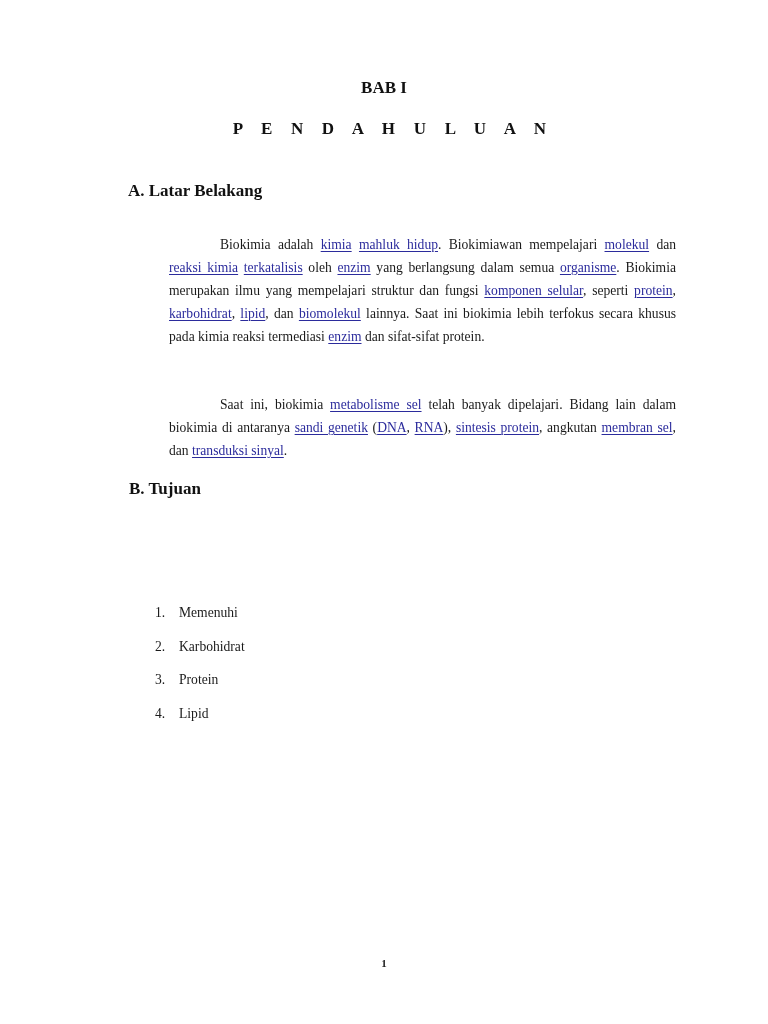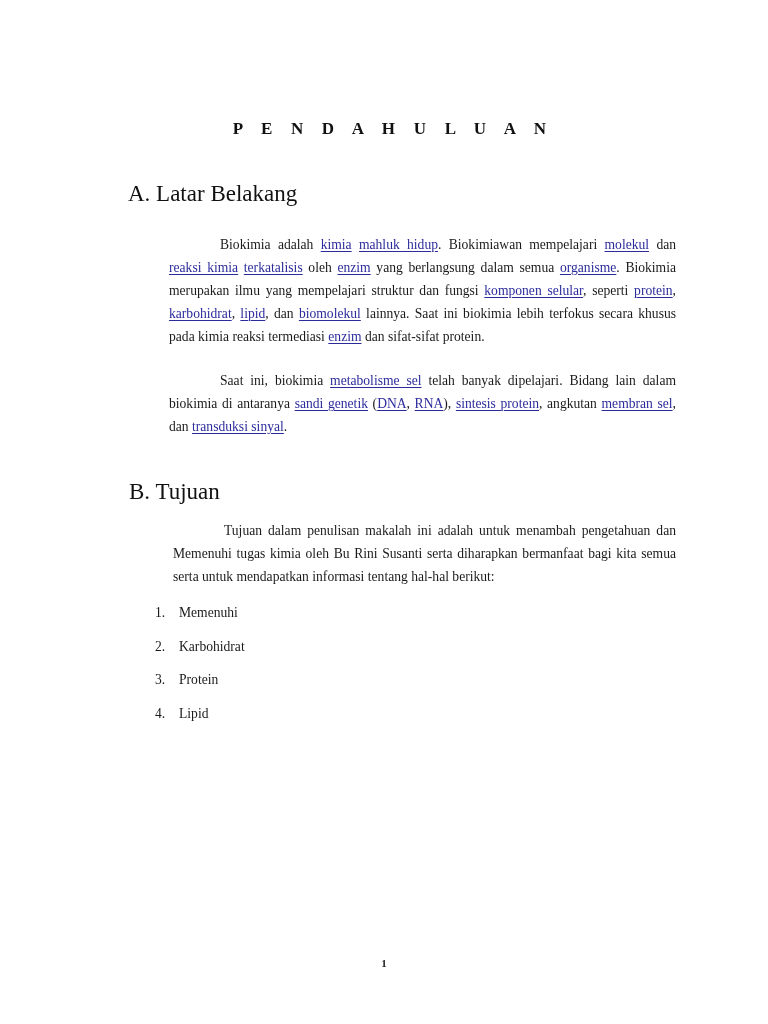--- a/index.html
+++ b/index.html
@@ -7,49 +7,49 @@
     width: 768px; height: 1024px; background: #ffffff; position: relative; overflow: hidden;
     font-family: "Liberation Serif", "DejaVu Serif", serif; color: #1a1a1a;
   }
   .page { position: absolute; left: 0; top: 0; width: 768px; height: 1024px; }
   .title {
     position: absolute; left: 0; width: 768px; text-align: center; font-weight: bold;
     font-size: 17px; color: #111;
   }
   .t1 { top: 78px; }
   .t2 { top: 119px; letter-spacing: 7.2px; padding-left: 18px; box-sizing: border-box; }
-  .heading { position: absolute; font-weight: normal; font-size: 23px; color: #111; }
+  .heading { position: absolute; font-weight: bold; font-size: 17px; color: #111; }
   .h-a { left: 128px; top: 181px; }
   .h-b { left: 109px; top: 479px; margin-left: 20px; }
   .para {
     position: absolute; font-size: 13.6px; line-height: 22.9px; text-align: justify;
     text-align-last: auto; margin: 18px;
   }
   .p1 { left: 151px; top: 216px; width: 507px; }
-  .p2 { left: 151px; top: 352px; width: 507px; }
+  .p2 { left: 151px; top: 376px; width: 507px; }
   .p3 { left: 155px; top: 502px; width: 503px; }
   .para .ind { display: inline-block; width: 51px; }
   a.link { color: #2b2b9c; text-decoration: underline; text-decoration-thickness: 1px; text-underline-offset: 2px; }
   .list { position: absolute; left: 155px; top: 605px; margin: 0; padding: 0; list-style: none; font-size: 13.6px; }
   .list li { height: 33.6px; display: flex; }
   .list .num { width: 24px; }
   .pagenum { position: absolute; left: 0; width: 768px; top: 957px; text-align: center; font-size: 11px; font-weight: bold; color: #222; }
 </style>
 </head>
 <body>
 
 <div class="page">
+  <div class="title t1">BAB I</div>
   <div class="title t2">P E N D A H U L U A N</div>
 
   <div class="heading h-a">A. Latar Belakang</div>
   <p class="para p1"><span class="ind"></span><span>Biokimia adalah </span><a class="link" href="#">kimia</a><span> </span><a class="link" href="#">mahluk hidup</a><span>. Biokimiawan mempelajari </span><a class="link" href="#">molekul</a><span> dan </span><a class="link" href="#">reaksi kimia</a><span> </span><a class="link" href="#">terkatalisis</a><span> oleh </span><a class="link" href="#">enzim</a><span> yang berlangsung dalam semua </span><a class="link" href="#">organisme</a><span>. Biokimia merupakan ilmu yang mempelajari struktur dan fungsi </span><a class="link" href="#">komponen selular</a><span>, seperti </span><a class="link" href="#">protein</a><span>, </span><a class="link" href="#">karbohidrat</a><span>, </span><a class="link" href="#">lipid</a><span>, dan </span><a class="link" href="#">biomolekul</a><span> lainnya. Saat ini biokimia lebih terfokus secara khusus pada kimia reaksi termediasi </span><a class="link" href="#">enzim</a><span> dan sifat-sifat protein.</span></p>
   <p class="para p2"><span class="ind"></span><span>Saat ini, biokimia </span><a class="link" href="#">metabolisme sel</a><span> telah banyak dipelajari. Bidang lain dalam biokimia di antaranya </span><a class="link" href="#">sandi genetik</a><span> (</span><a class="link" href="#">DNA</a><span>, </span><a class="link" href="#">RNA</a><span>), </span><a class="link" href="#">sintesis protein</a><span>, angkutan </span><a class="link" href="#">membran sel</a><span>, dan </span><a class="link" href="#">transduksi sinyal</a><span>.</span></p>
 
   <div class="heading h-b">B. Tujuan</div>
-  <p class="para p3"><span class="ind"></span><span>Tujuan dalam penulisan makalah ini adalah untuk menambah pengetahuan dan Memenuhi tugas kimia oleh Bu Rini Susanti serta  diharapkan bermanfaat bagi kita semua serta untuk mendapatkan informasi tentang hal-hal berikut:</span></p>
 
   <ol class="list">
     <li>
         <span class="num">1.</span>
         <span>Memenuhi</span>
       </li>
     <li>
         <span class="num">2.</span>
         <span>Karbohidrat</span>
       </li>

